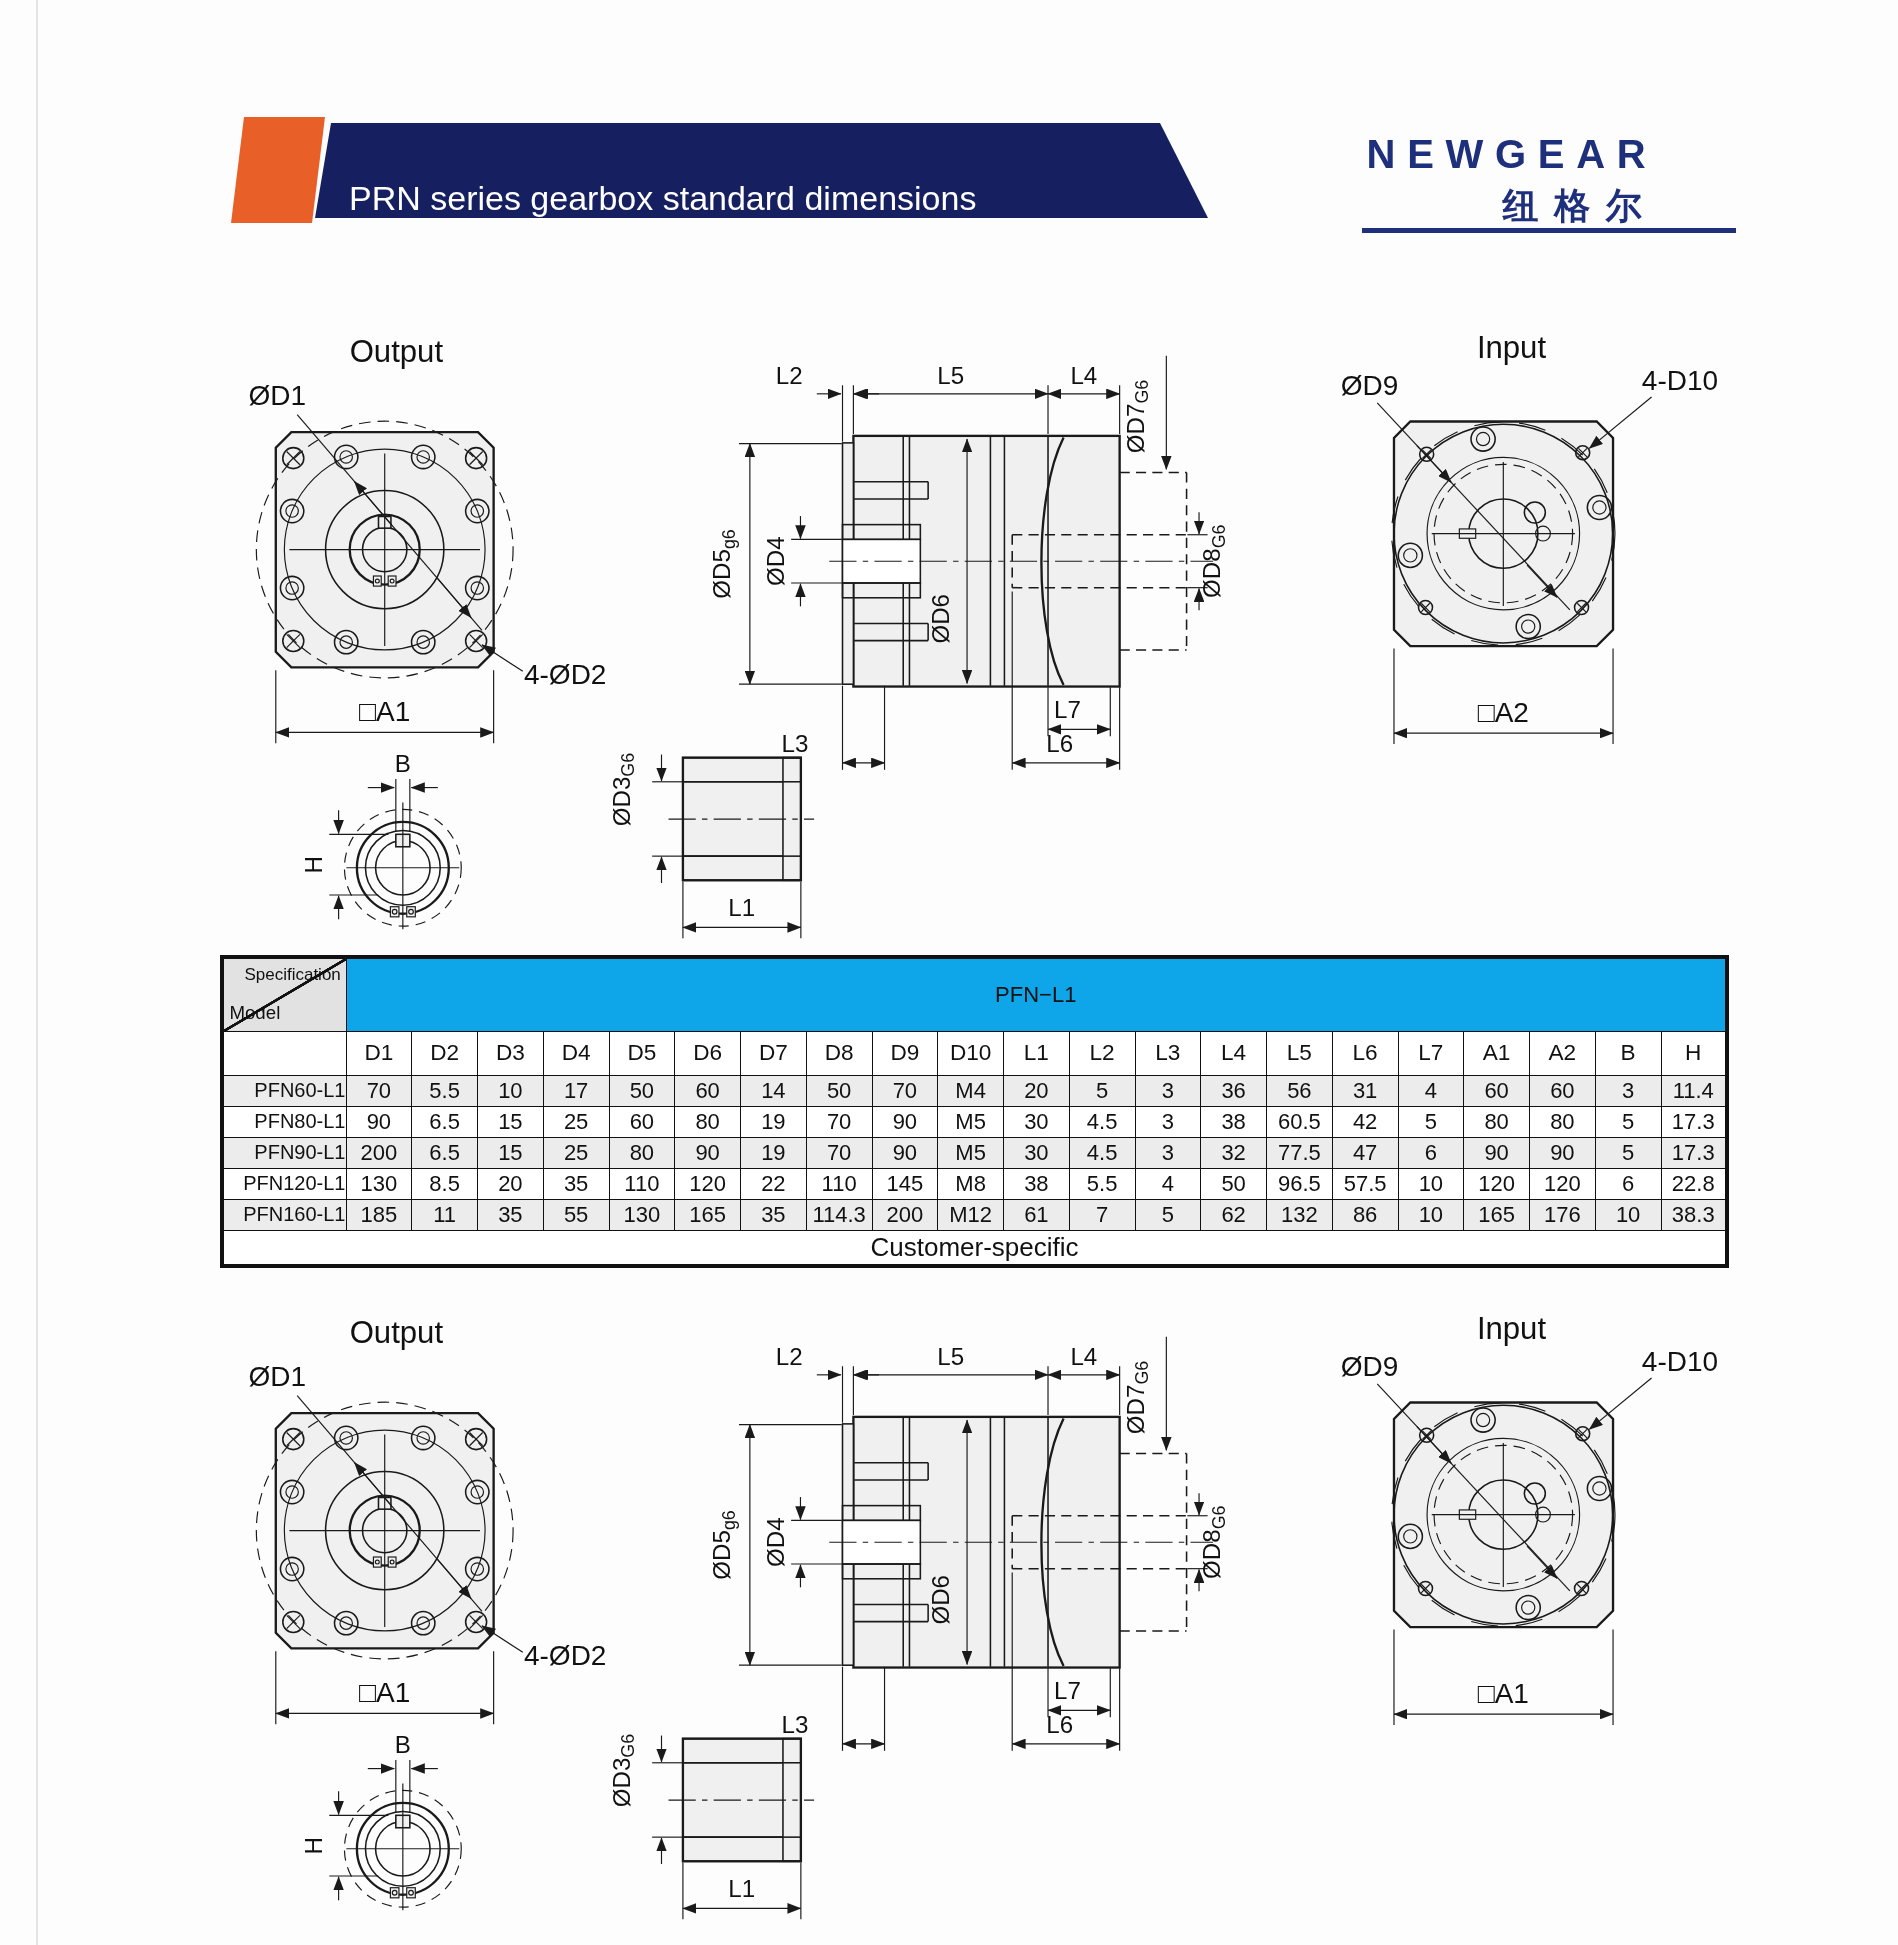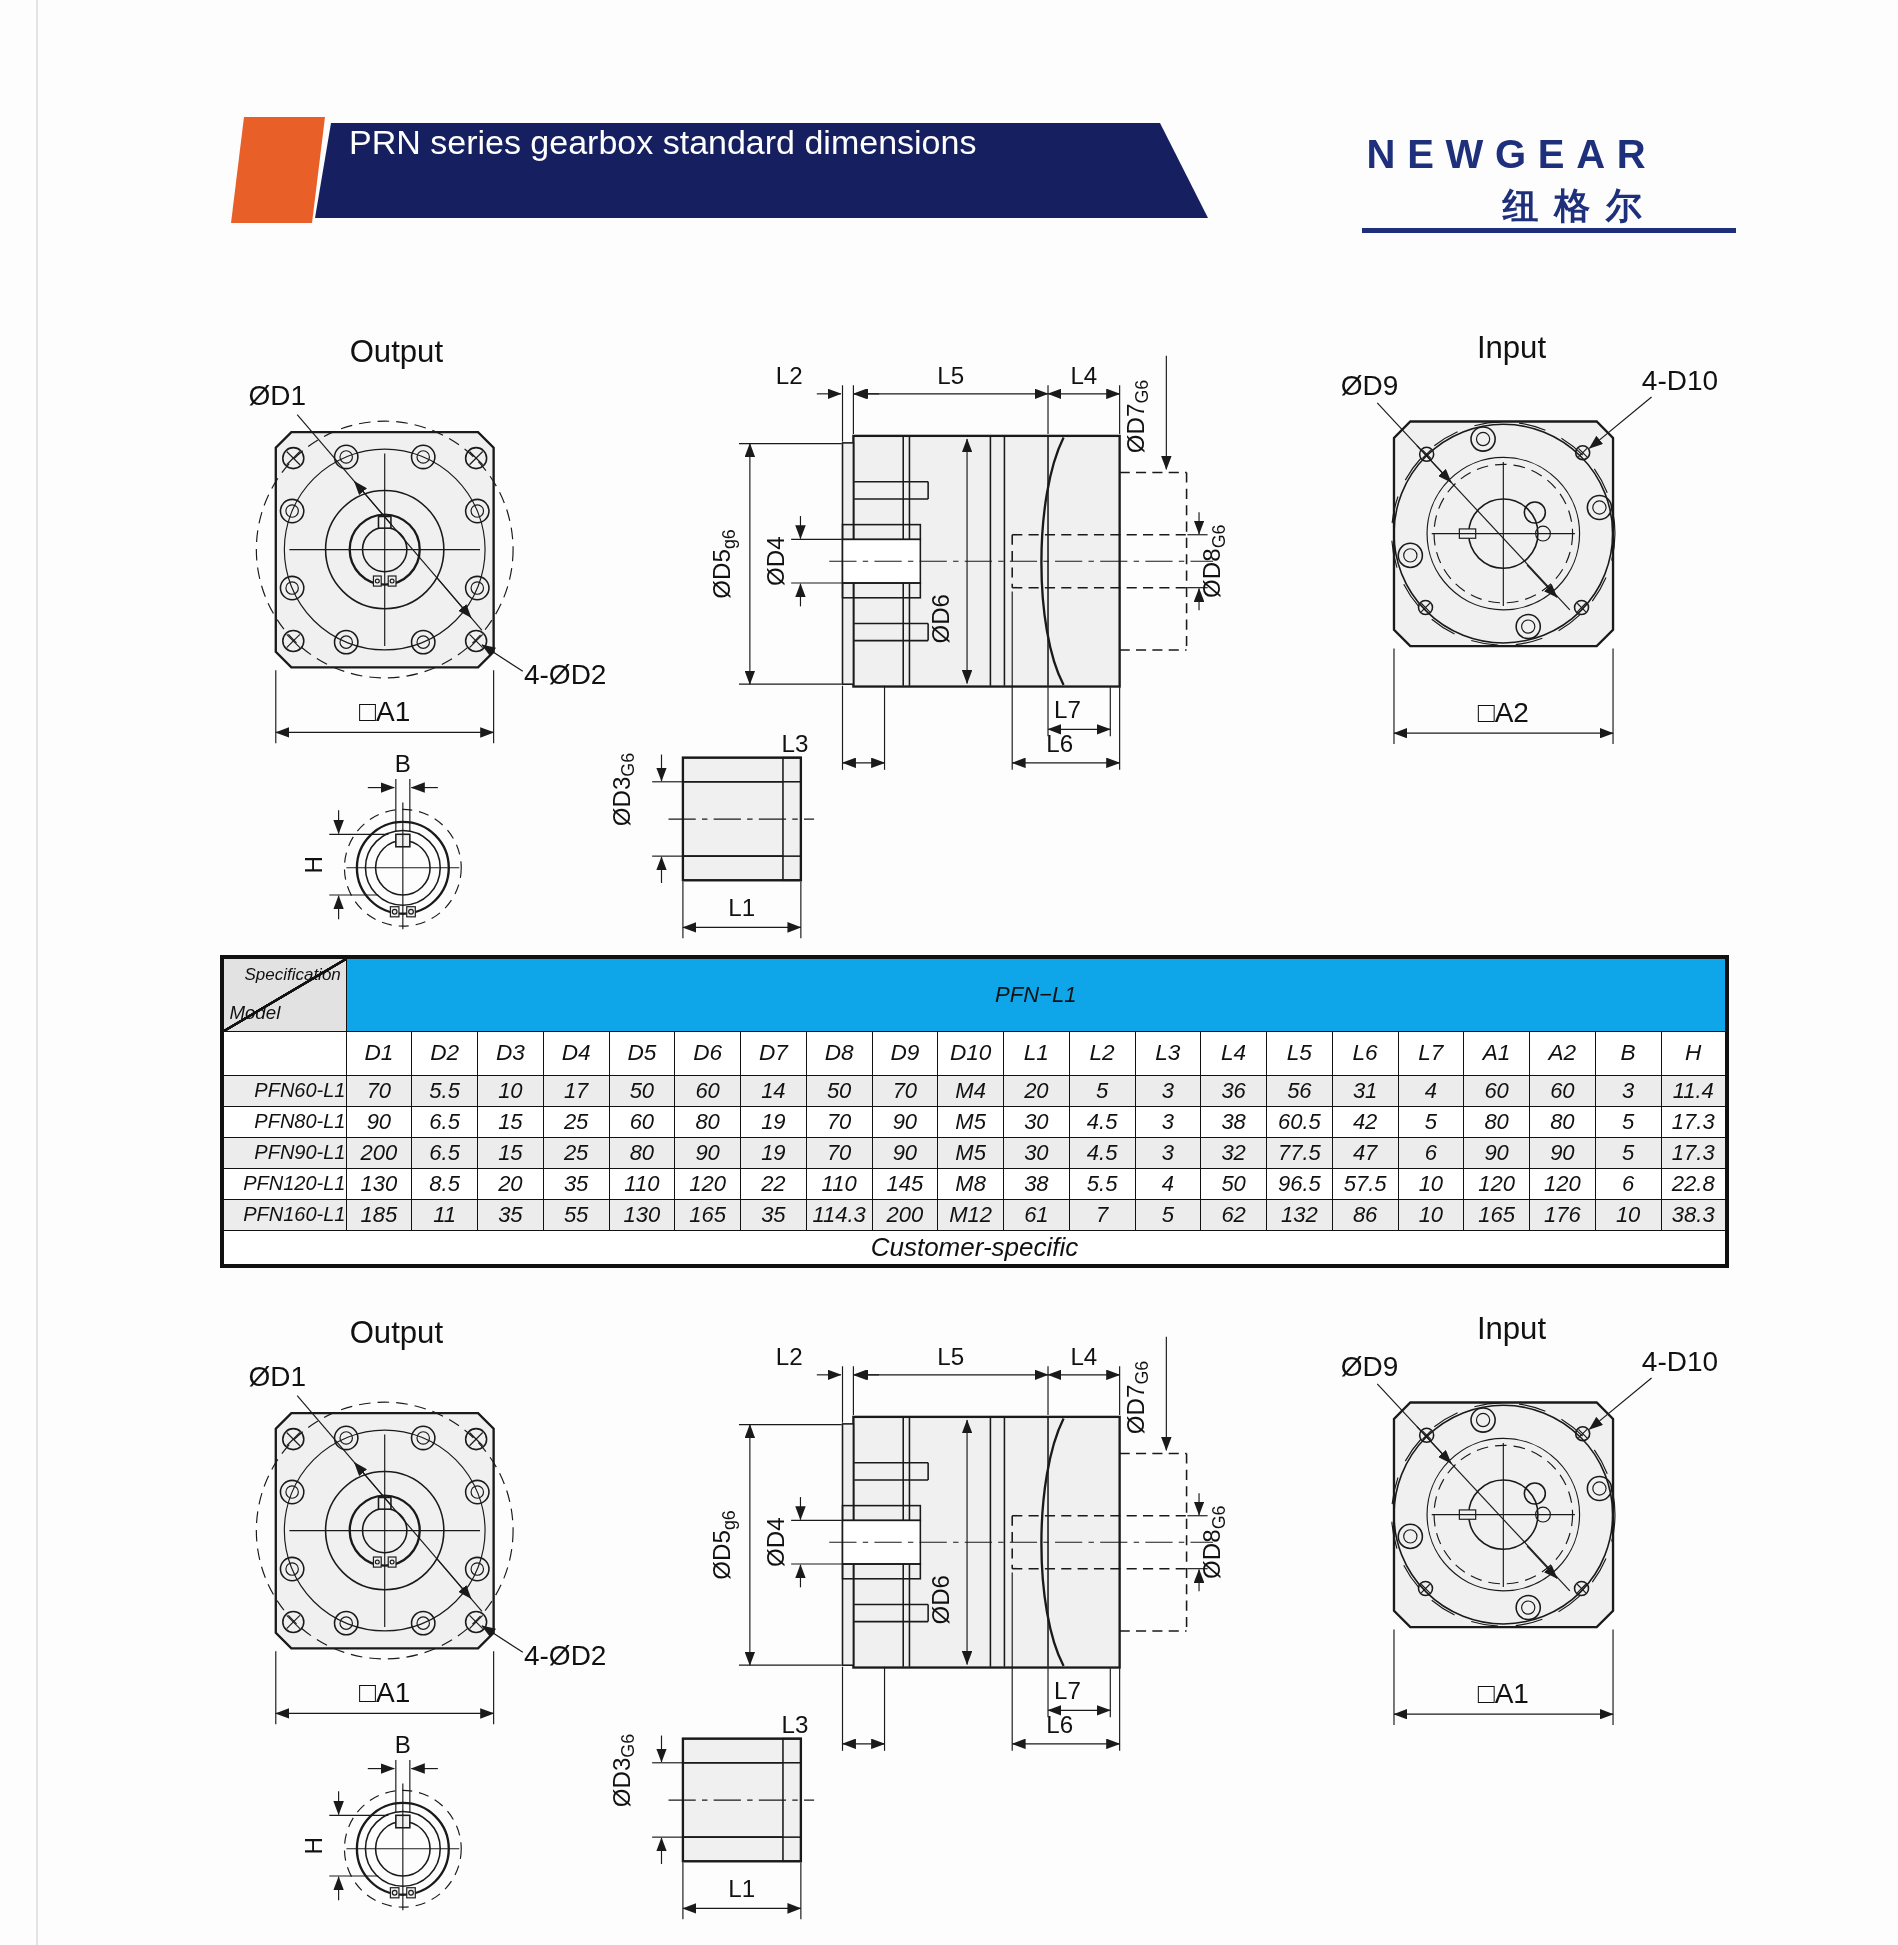--- a/index.html
+++ b/index.html
@@ -5,21 +5,21 @@
   * { margin:0; padding:0; box-sizing:border-box; }
   html,body { width:1899px; height:2567px; }
   body { position:relative; background:#fdfdfd; font-family:"Liberation Sans", sans-serif; color:#111; }
   .abs { position:absolute; }
 
   
   .page-edge { left:36px; top:0; width:1.6px; height:2567px; background:#e4e4e4; }
   .banner-orange { left:231px; top:117px; width:94px; height:106px; background:#e85f28;
     clip-path:polygon(13px 0, 94px 0, 81px 106px, 0 106px); }
   .banner-navy { left:315px; top:123px; width:893px; height:95px; background:#162060;
-    clip-path:polygon(16px 0, 845px 0, 893px 95px, 0 95px); display:flex; align-items:flex-start; }
+    clip-path:polygon(16px 0, 845px 0, 893px 95px, 0 95px); display:flex; align-items:flex-end; }
   .banner-navy .t { color:#fff; font-size:34px; padding-left:34px; white-space:nowrap; }
   .logo-en { left:1333px; top:132px; width:358px; text-align:center; font-size:40px; font-weight:bold;
     color:#1e2f7b; letter-spacing:11.7px; }
   .logo-cn { left:1401px; top:182px; width:358px; text-align:center; font-size:36px; font-weight:bold;
     color:#1e2f7b; letter-spacing:15.6px; }
   .logo-rule { left:1362px; top:228px; width:374px; height:4.7px; background:#1e2f7b; }
 
   
   .dset { position:absolute; left:0; width:1899px; height:0; }
   .dset svg { position:absolute; overflow:visible; }
@@ -32,21 +32,21 @@
   .thin { stroke-width:3; }
   .med  { stroke-width:4; }
   .thk  { stroke-width:6; }
   .fillface { fill:#f0f0f0; }
   .fillwhite { fill:#ffffff; }
   .dash { stroke-dasharray:30 18; }
   .hid  { stroke-dasharray:26 16; }
   .cl   { stroke-dasharray:70 16 14 16; }
 
   
-  .dim-table { position:absolute; left:220px; width:1509px;font-style:italic; }
+  .dim-table { position:absolute; left:220px; width:1509px; }
   .dim-table table { border-collapse:collapse; table-layout:fixed; width:1509px; border:4.3px solid #111; }
   .dim-table td { border:1.9px solid #111; text-align:center; vertical-align:middle; font-size:22px;
     overflow:hidden; white-space:nowrap; }
   .title-row td { height:74px; background:#0ea5e9; }
   .ttl { font-size:37px; }
   .colhead td { height:44px; font-size:22.6px; background:#fff;margin-left:40px; }
   tbody.gen td { height:31px; background:#fff; }
   tbody.gen tr.shade td { background:#ececec; }
   td.model { text-align:right; padding-left:4.7px; font-size:20px; }
   td.corner { position:relative; padding:0;

